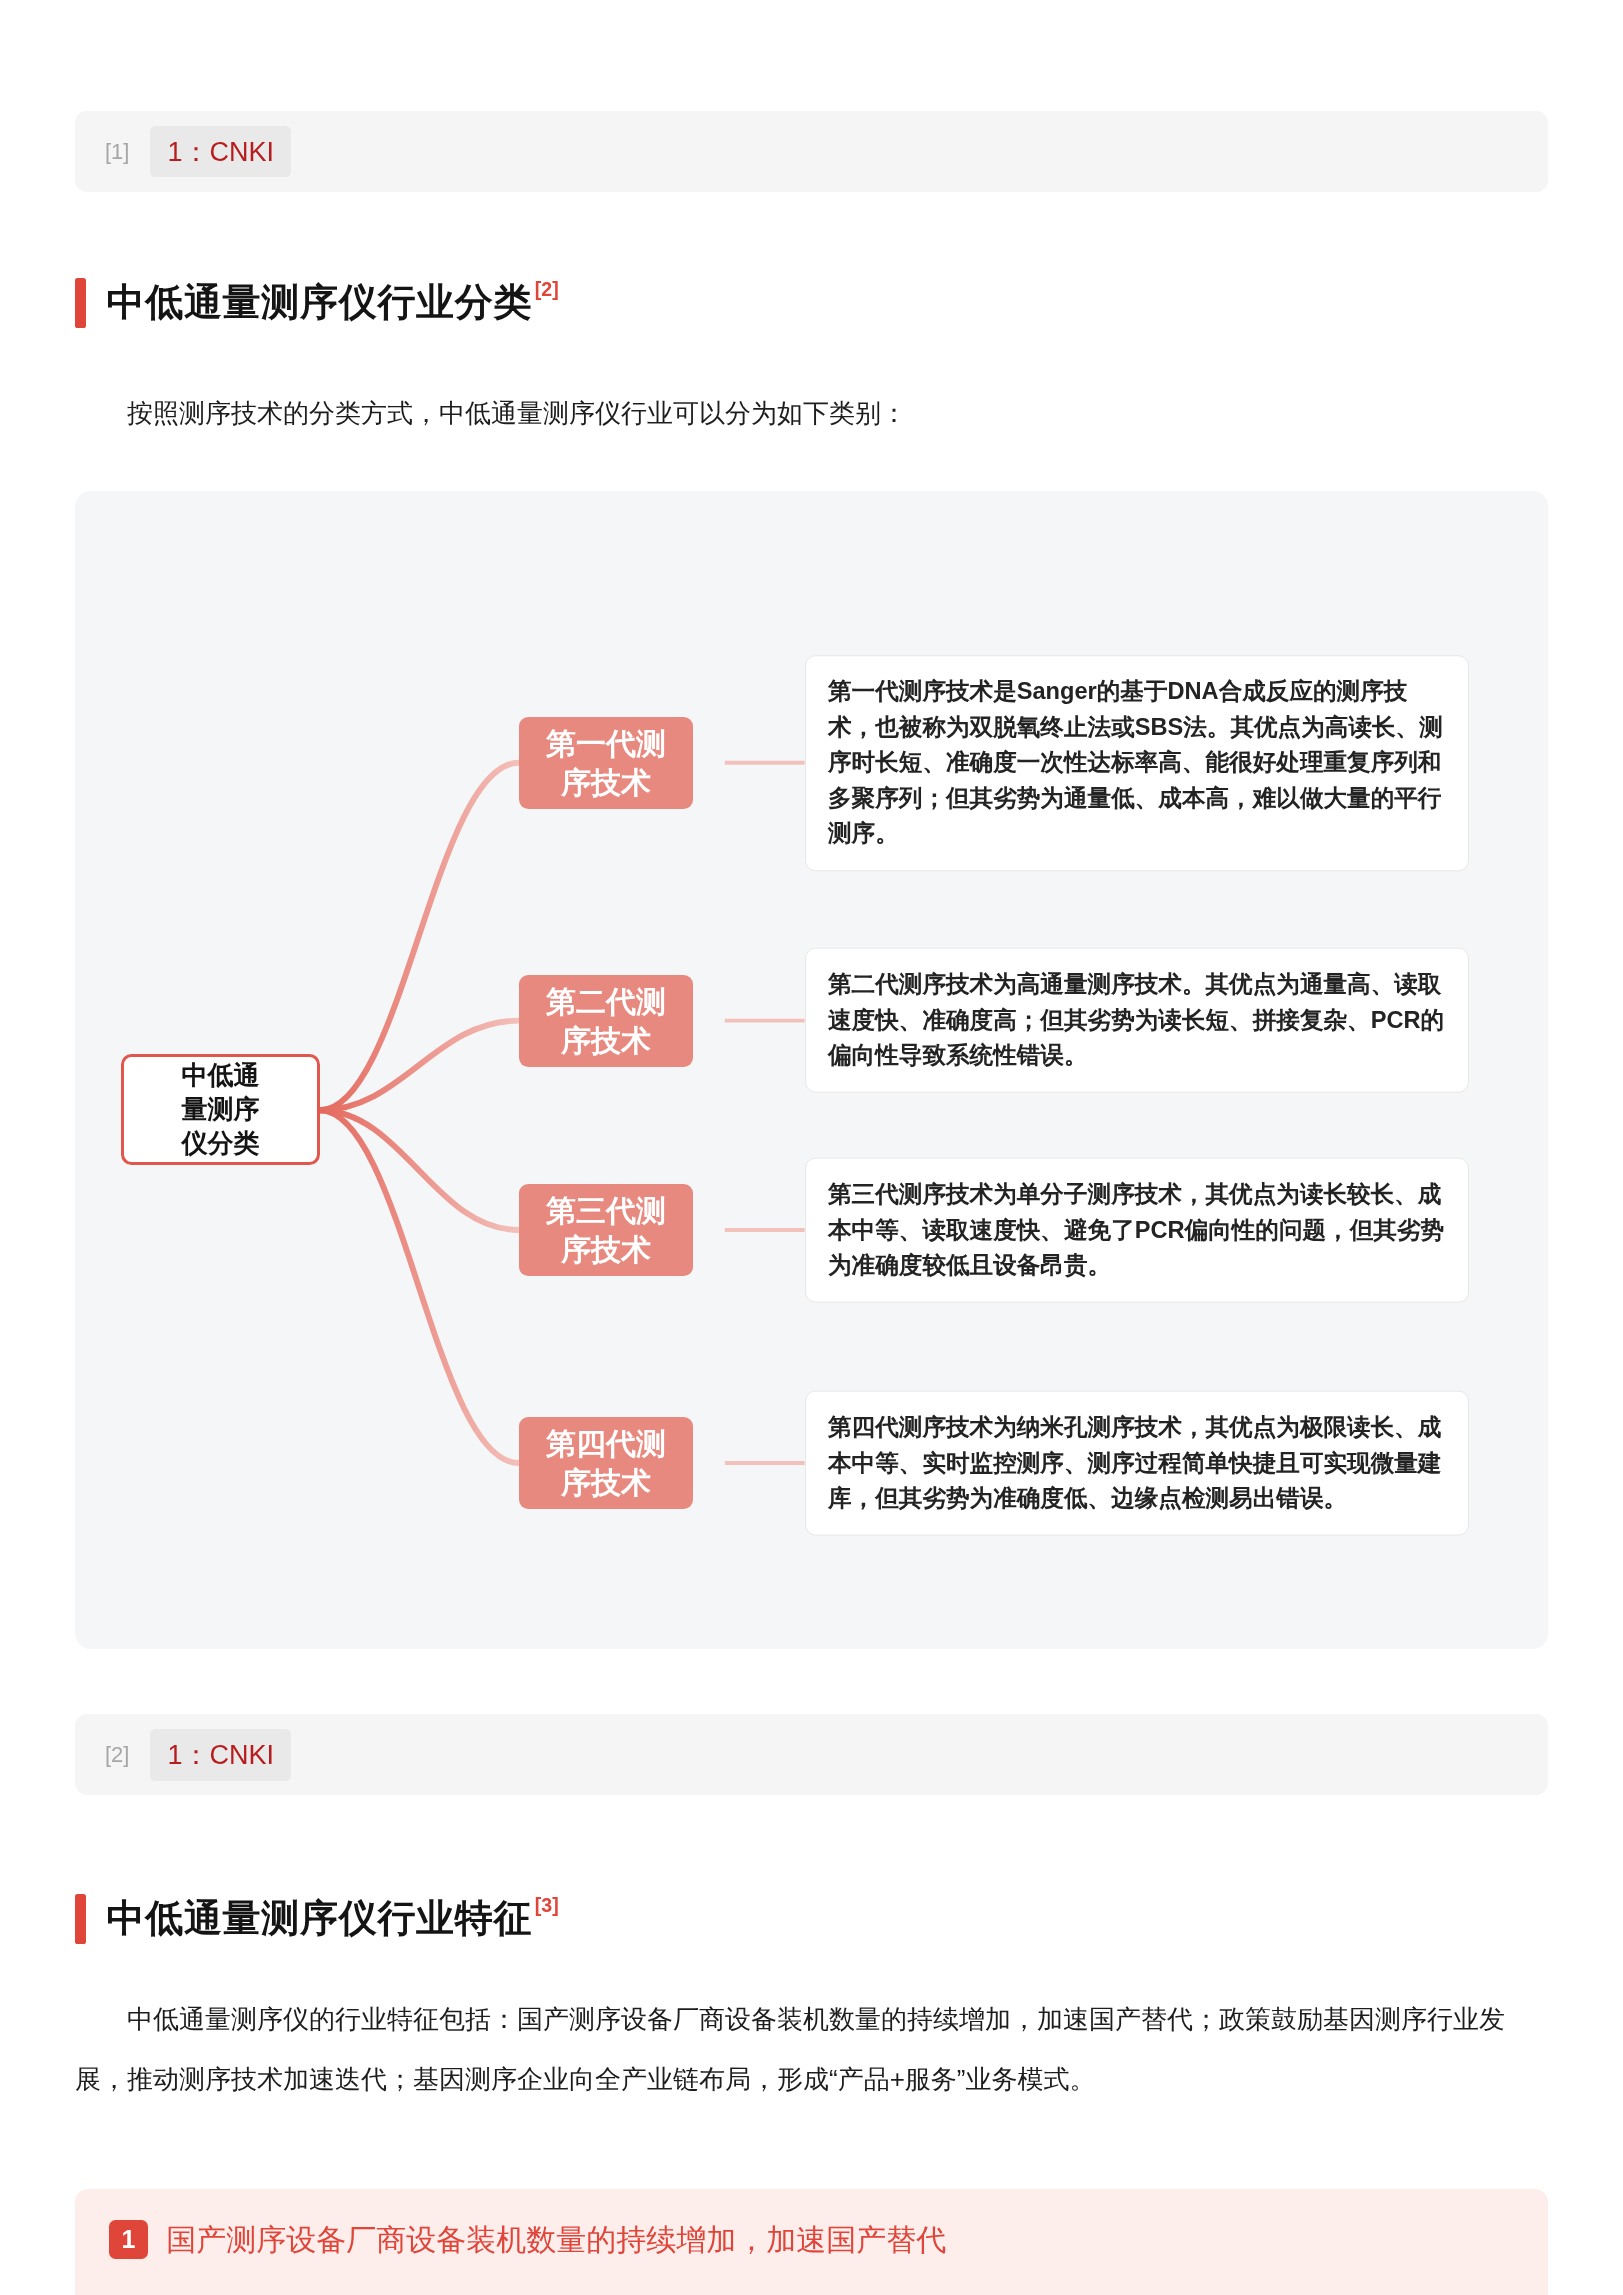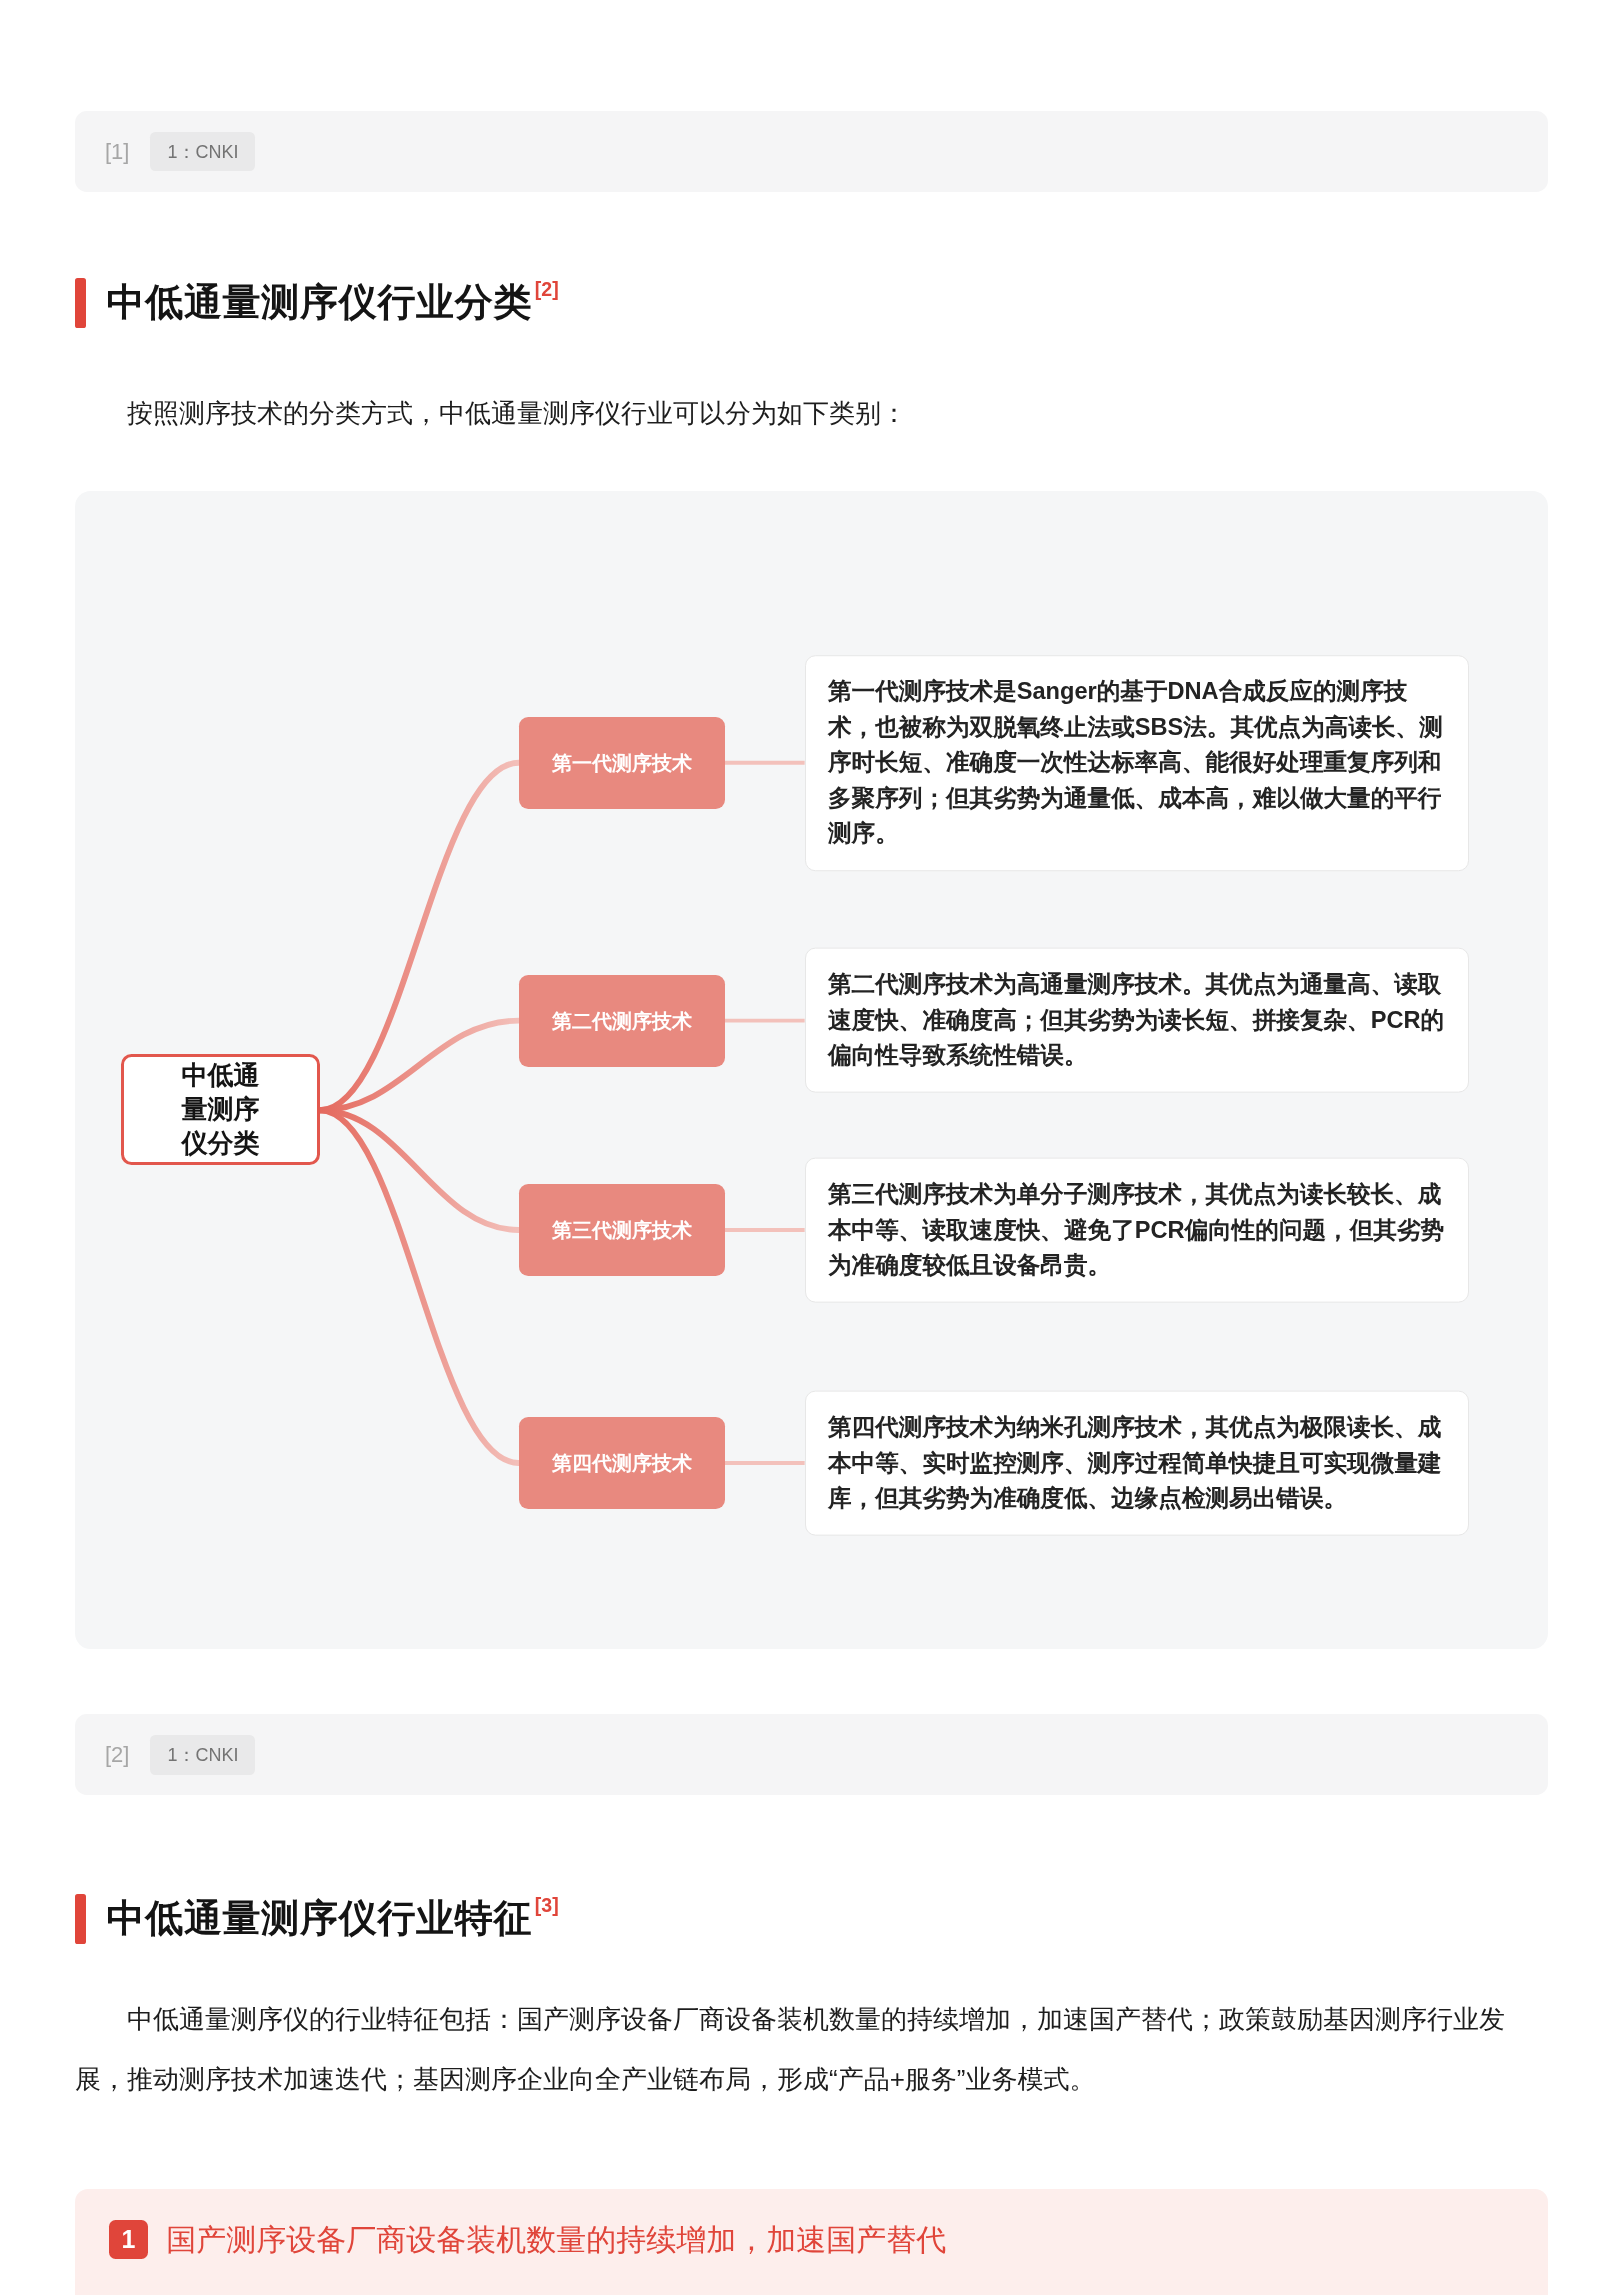--- a/index.html
+++ b/index.html
@@ -14,22 +14,22 @@
 
   
   .citation-box {
     background: #f5f5f6; border-radius: 11.8px; height: 81px;
     display: flex; align-items: center; padding: 0 30px;
   }
   .citation-box.first { margin-top: 111px; }
   .citation-box.second { margin-top: 65px; }
   .cite-ref { color: #a6a6a6; font-size: 22px; }
   .cite-badge {
-    margin-left: 21px; background: #e9e9ea; color: #737373;
-    font-size: 18px; padding: 7.9px 17px; border-radius: 5.2px; cursor: pointer;
+    margin-left: 21px; background: #e9e9ea; color: #b91c1c;
+    font-size: 27px; padding: 7.9px 17px; border-radius: 5.2px; cursor: pointer;
   }
 
   
   .section-title { display: flex; align-items: center; margin-top: 85px; }
   .section-title.second { margin-top: 98px; }
   .accent-bar {
     width: 10.5px; height: 50px; border-radius: 2.6px;
     background: var(--accent, #e0453a); margin-right: 21px; flex: 0 0 auto;
   }
   .title-text { font-size: 38px; font-weight: 700; color: #141414; letter-spacing: 0.7px; }
@@ -56,23 +56,23 @@
   }
   .connector-svg { position: absolute; inset: 0; width: 100%; height: 100%; pointer-events: none; }
 
   .root-node {
     position: absolute; left: 46px; top: 563px; width: 199px; height: 111px;
     background: #ffffff; border: 3.3px solid #e2574d; border-radius: 10.5px;
     display: flex; align-items: center; justify-content: center; text-align: center;
     font-size: 26px; font-weight: 700; color: #141414; line-height: 1.3; padding: 0 45px;
   }
   .branch-node {
-    position: absolute; left: 444px; width: 206px; height: 92px;
+    position: absolute; left: 444px; width: 174px; height: 92px;
     background: var(--node-bg, #e8897f); border-radius: 9.2px;
-    color: #ffffff; font-size: 20px; font-weight: 700; line-height: 1.3;
+    color: #ffffff; font-size: 30px; font-weight: 700; line-height: 1.3;
     display: flex; align-items: center; justify-content: center; text-align: center;
     padding: 0 26px;
   }
   .bn-1 { top: 226px; } .bn-2 { top: 484px; } .bn-3 { top: 693px; } .bn-4 { top: 926px; }
 
   .desc-box {
     position: absolute; left: 730px; width: 664px; transform: translateY(-50%);
     background: #ffffff; border: 1.3px solid #e7e7e7; border-radius: 10.5px;
     padding: 18.3px 22px; font-size: 23.6px; font-weight: 700; line-height: 1.5; color: #232323;
   }

